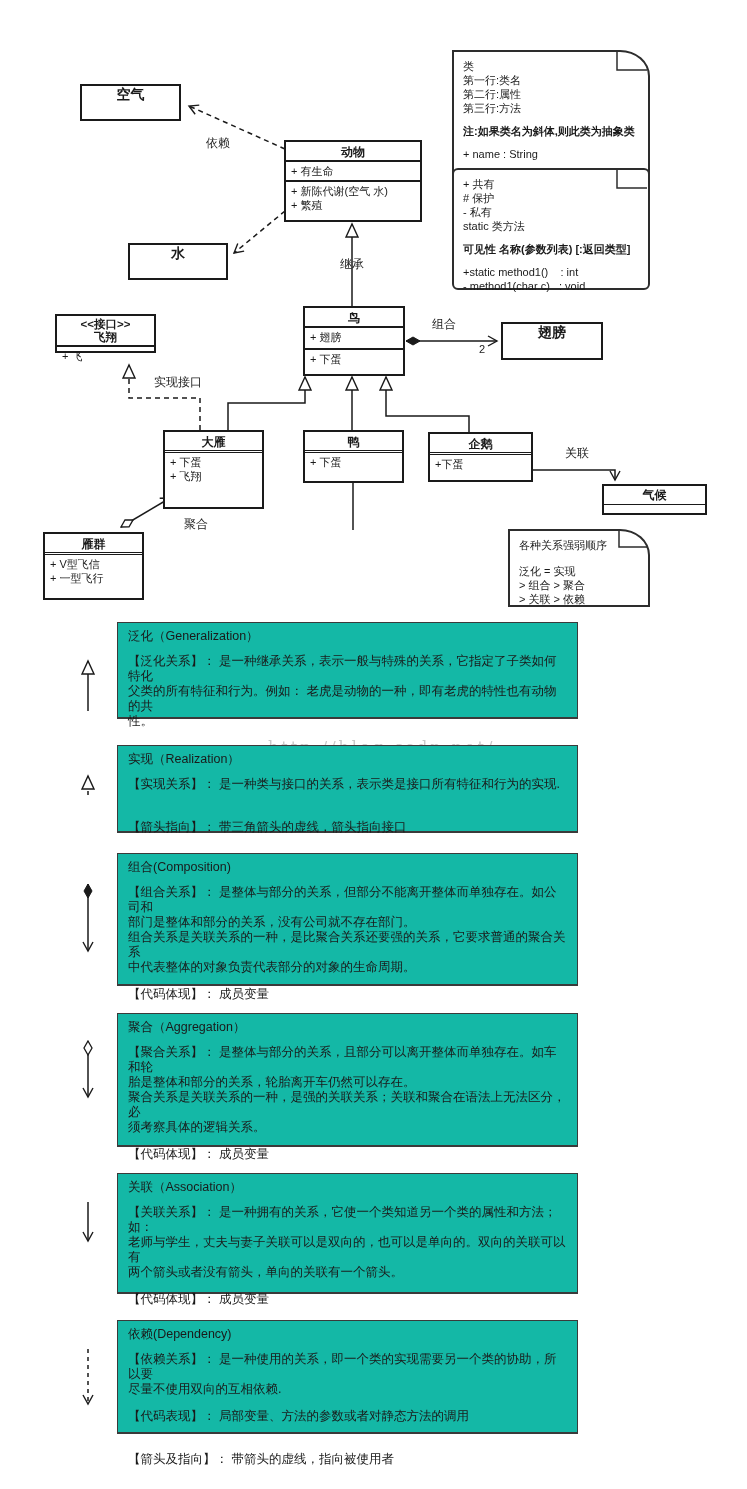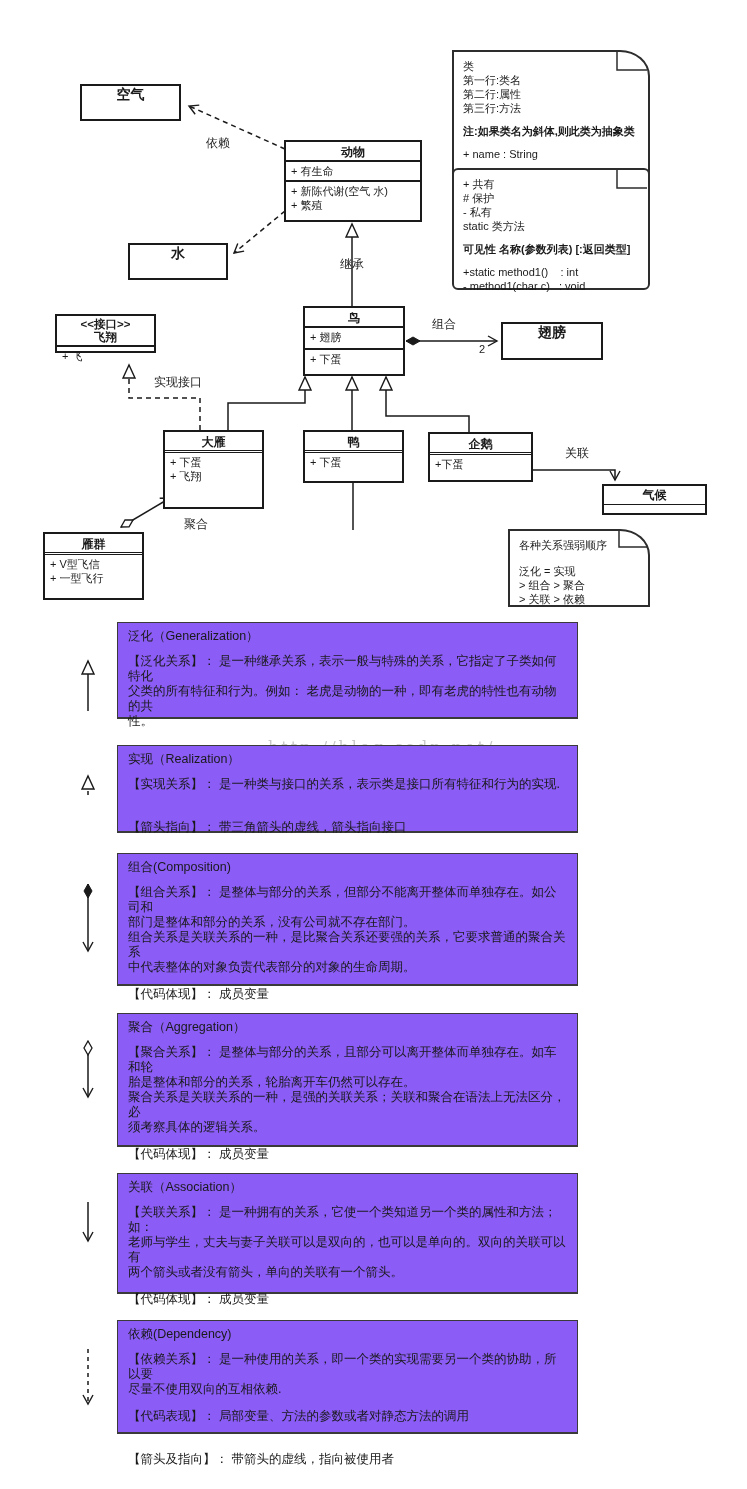--- a/index.html
+++ b/index.html
@@ -20,21 +20,21 @@
 
   
   .note{position:absolute;background:#fff;border:2px solid #2d2d2d;box-sizing:border-box;
         border-top-right-radius:30px 26px;padding:7px 9px;font-size:11px;line-height:14px;}
   .note .hd{white-space:pre-wrap;}
   .note .em{font-weight:bold;margin-top:9px;white-space:pre-wrap;}
   .note .ex{margin-top:9px;white-space:pre-wrap;}
   .note svg.fold{position:absolute;top:-1px;right:-1px;}
 
   
-  .sec{position:absolute;left:117px;width:461px;box-sizing:border-box;background:#8b5cf6;
+  .sec{position:absolute;left:117px;width:461px;box-sizing:border-box;background:#14b8a6;
        border:1.5px solid #3a3a3a;border-bottom-width:2.5px;padding:4px 9px 4px 10px;
        font-size:12.5px;line-height:15px;}
   .sec .st{margin-top:2px;}
   .sec .sb{margin-top:10px;white-space:pre-wrap;}
   .sec .sc{margin-top:12px;}
   .sec .sa{margin-top:28px;}
 
   .watermark{position:absolute;left:268px;top:738px;color:#c9c9c9;
              font-family:"DejaVu Serif",serif;font-size:16px;letter-spacing:3px;}
 </style>

